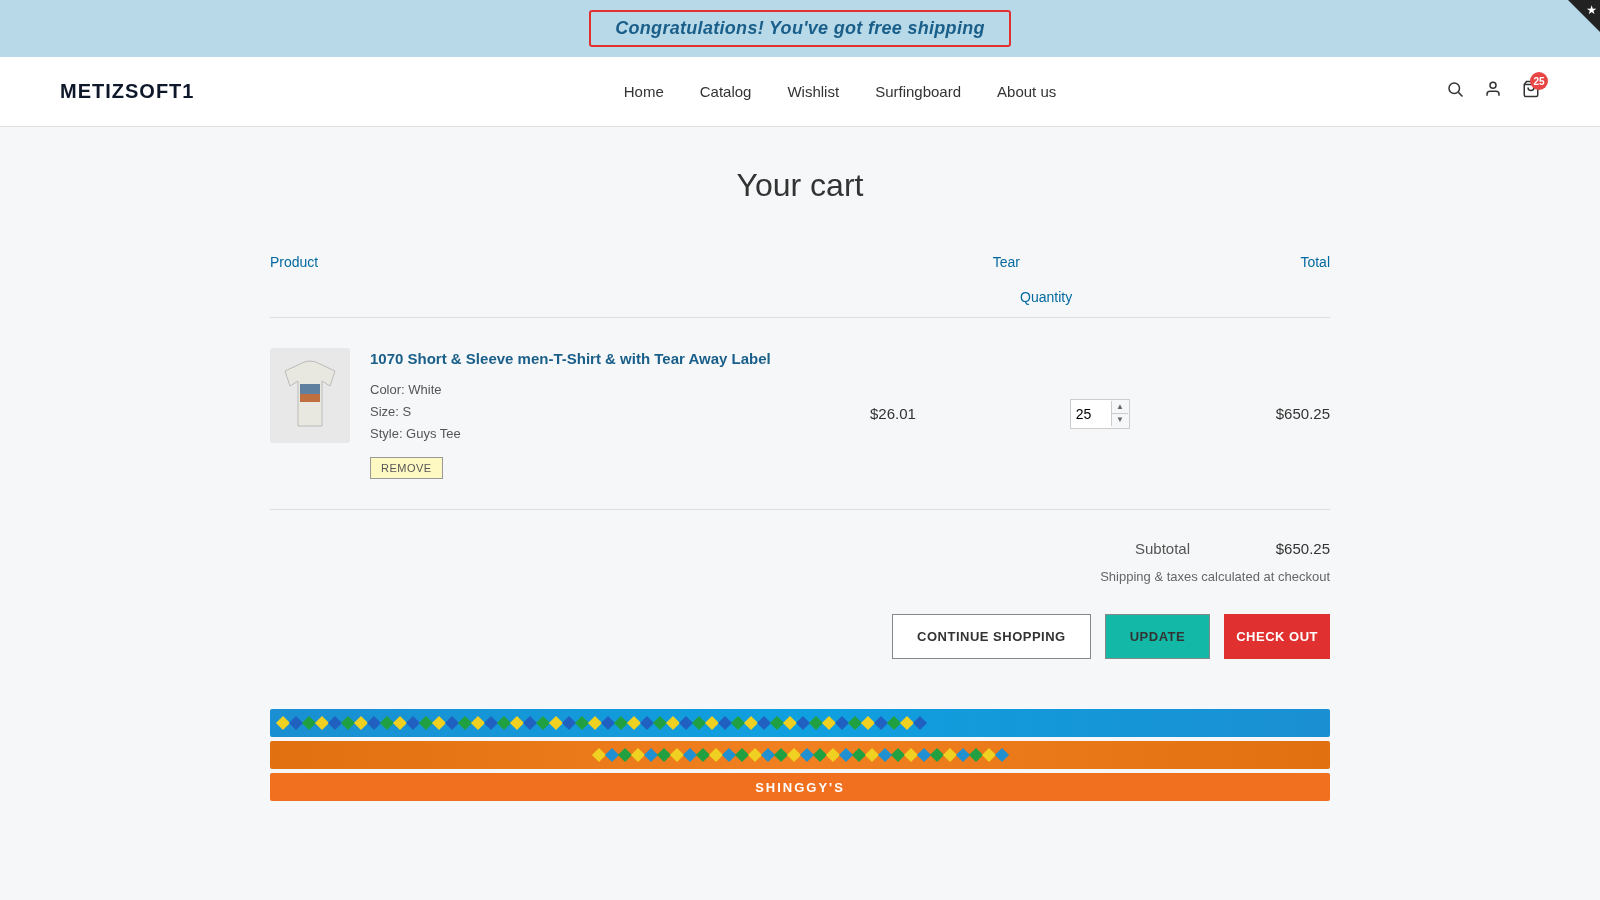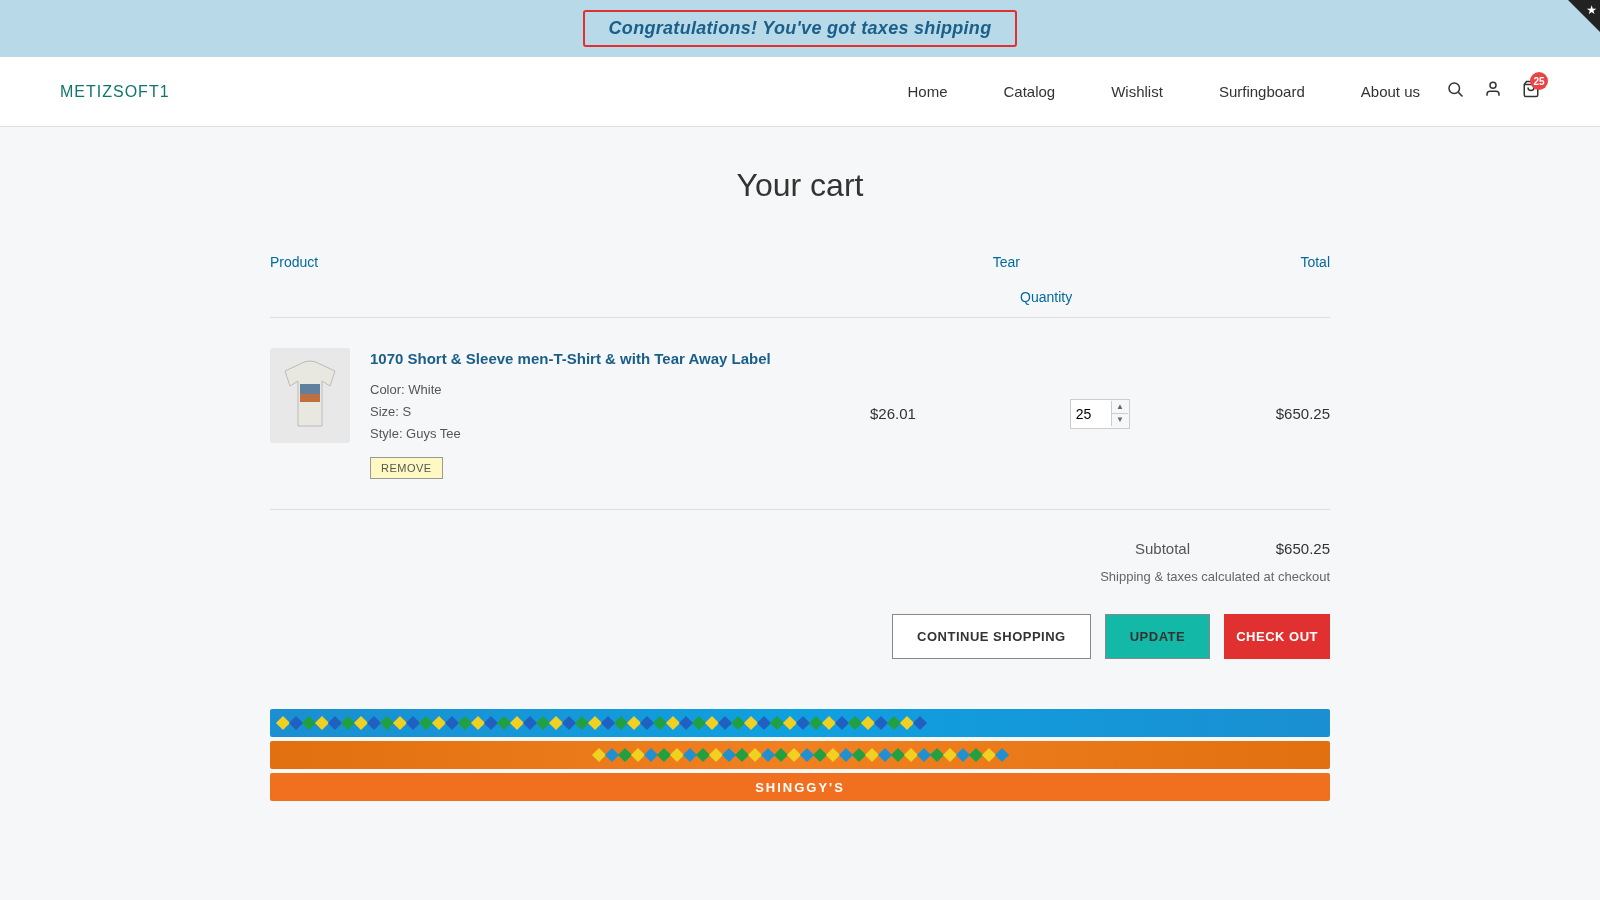--- a/index.html
+++ b/index.html
@@ -46,32 +46,32 @@
     
     .header {
       background: #fff;
       border-bottom: 1px solid #e0e0e0;
       display: flex;
       align-items: center;
       padding: 0 60px;
       height: 70px;
     }
     .logo {
-      font-size: 16px;
-      font-weight: 400;
+      font-size: 20px;
+      font-weight: 700;
       letter-spacing: 1px;
-      color: #0f766e;
+      color: #0f172a;
       text-transform: uppercase;
       flex: 0 0 200px;
     }
     .nav {
       display: flex;
-      gap: 56px;
+      gap: 36px;
       flex: 1;
-      justify-content: flex-end;
+      justify-content: center;
     }
     .nav-item {
       font-size: 15px;
       color: #333;
       text-decoration: none;
       cursor: pointer;
     }
     .header-actions {
       display: flex;
       align-items: center;
@@ -335,21 +335,21 @@
     }
     .diamond-yellow { background: #f0d020; }
     .diamond-blue { background: #2060c0; }
     .diamond-green { background: #20a040; }
   </style>
 </head>
 <body>
 
 <div class="banner">
   <div class="banner-inner">
-    <span class="banner-text">Congratulations! You've got taxes shipping</span>
+    <span class="banner-text">Congratulations! You've got free shipping</span>
   </div>
   <div class="banner-corner">
     <span class="banner-corner-icon">★</span>
   </div>
 </div>
 
 <header class="header">
   <div class="logo">METIZSOFT1</div>
   <nav class="nav">
     <a class="nav-item">Home</a>

